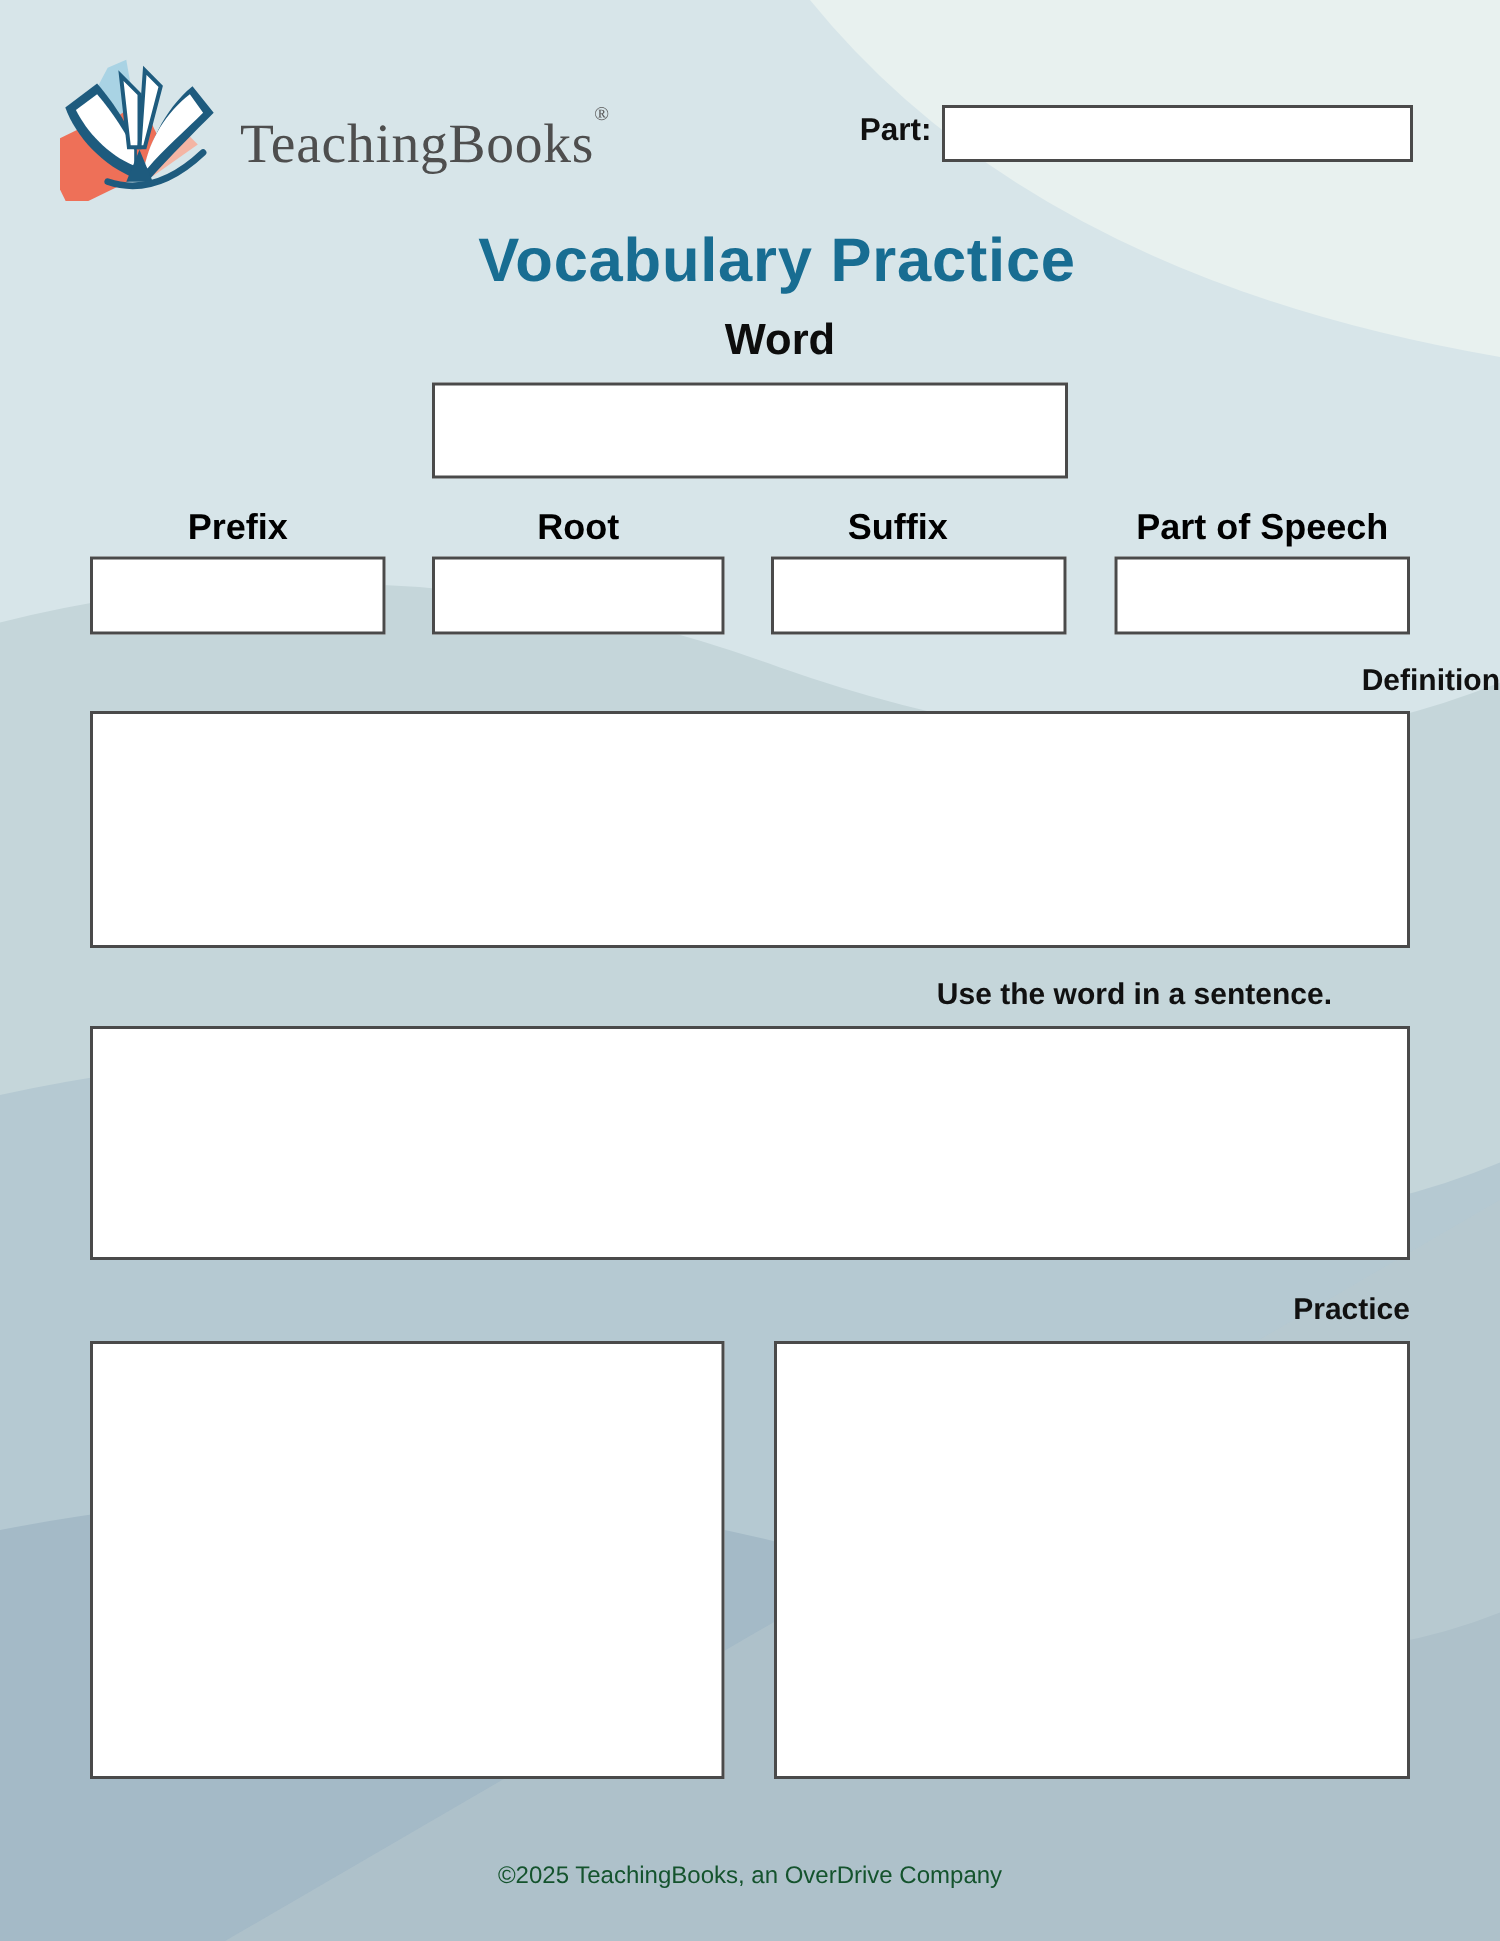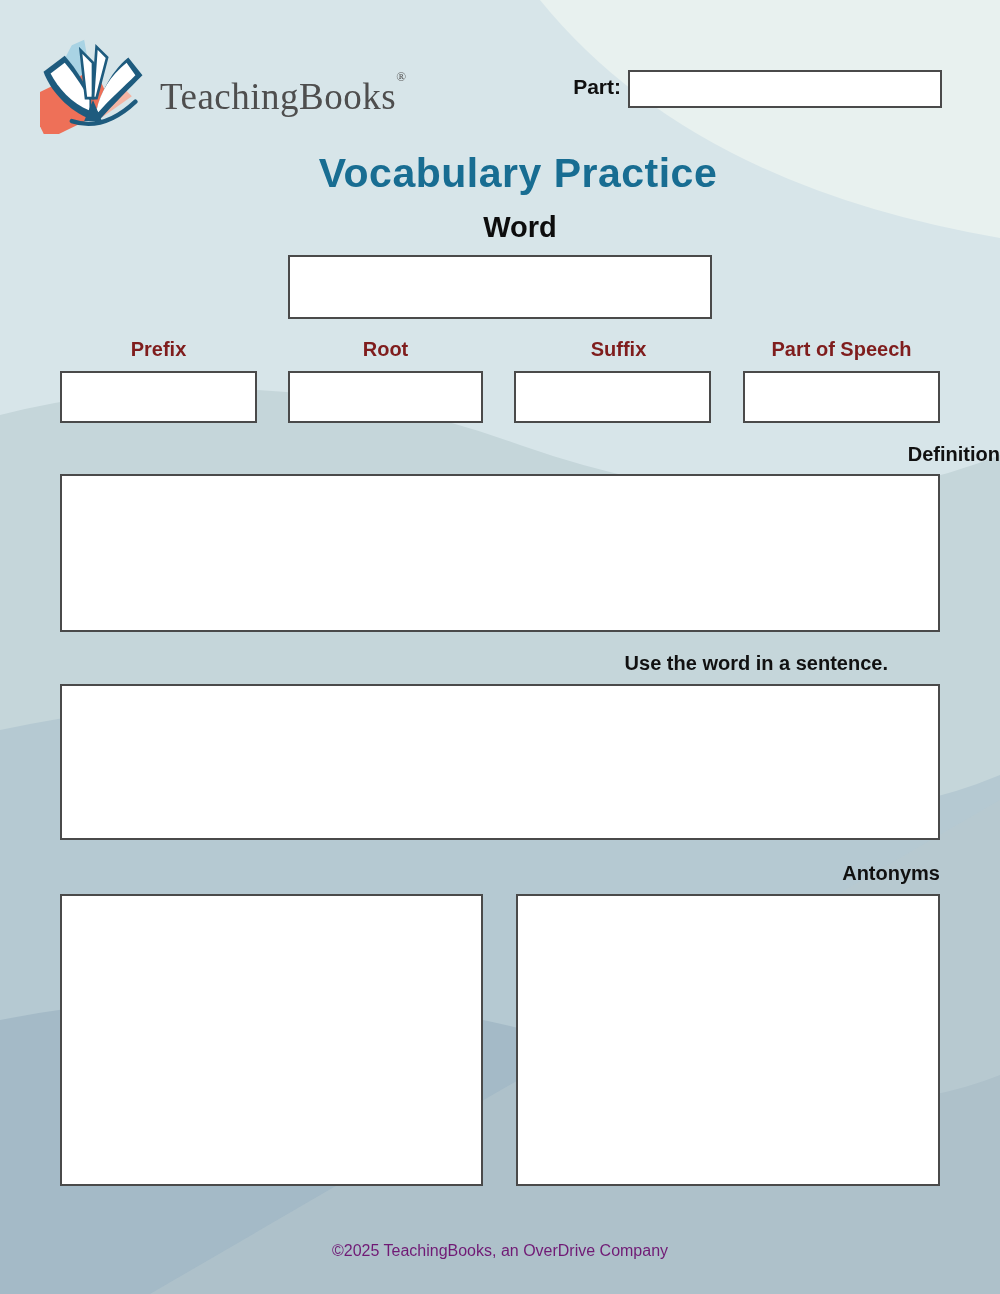--- a/index.html
+++ b/index.html
@@ -20,25 +20,25 @@
     background:#ffffff;border:2px solid #4a4a4a;font-size:18px;color:#111;
     padding:4px 8px;outline:none;box-sizing:border-box;
     font-family:"Liberation Sans",sans-serif;
   }
   textarea.field{resize:none;padding:8px 10px;}
   .title{
     left:0;top:150px;width:1000px;text-align:center;
     font-size:41px;font-weight:bold;letter-spacing:.5px;padding-left:36px;
   }
   .h-word{left:0;top:211px;width:1000px;text-align:center;font-size:29px;font-weight:bold;color:#0d0d0d;padding-left:40px;}
-  .col-label{font-size:20px;font-weight:bold;color:#7f1d1d;text-align:center;top:338px;}
+  .col-label{font-size:24px;font-weight:bold;color:#000000;text-align:center;top:338px;}
   .sec-label{font-size:20px;font-weight:bold;color:#111;text-align:right;}
   .footer{
     left:0;top:1242px;width:1000px;text-align:center;
-    font-size:16px;color:#701a75;
+    font-size:16px;color:#14532d;
   }
 </style>
 </head>
 <body>
 
 <div class="page">
 
   <svg class="bg" viewBox="0 0 1000 1294" preserveAspectRatio="none" aria-hidden="true">
     <rect width="1000" height="1294" fill="#d7e5e9"></rect>
     <path d="M540,0 Q690,185 1000,238 L1000,0 Z" fill="#e8f1ef"></path>
@@ -68,34 +68,34 @@
   <div class="abs name-label">Part:</div>
   <input class="abs field" style="left: 628px; top: 70px; width: 314px; height: 38px;" value="">
 
   <div class="abs title" style="color:#186d92;">Vocabulary Practice</div>
 
   <div class="abs h-word">Word</div>
   <input class="abs field" style="left: 288px; top: 255px; width: 424px; height: 64px; font-size: 22px;" value="">
 
   <div class="abs col-label" style="left:60px;width:197px;">Prefix</div>
   <div class="abs col-label" style="left:288px;width:195px;">Root</div>
-  <div class="abs col-label" style="left:520px;width:197px;">Suffix</div>
+  <div class="abs col-label" style="left:500px;width:197px;">Suffix</div>
   <div class="abs col-label" style="left:743px;width:197px;">Part of Speech</div>
 
   <input class="abs field" style="left: 60px; top: 371px; width: 197px; height: 52px;" value="">
   <input class="abs field" style="left: 288px; top: 371px; width: 195px; height: 52px;" value="">
   <input class="abs field" style="left: 514px; top: 371px; width: 197px; height: 52px;" value="">
   <input class="abs field" style="left: 743px; top: 371px; width: 197px; height: 52px;" value="">
 
   <div class="abs sec-label" style="left:0;top:443px;width:1000px;">Definition</div>
   <textarea class="abs field" style="left: 60px; top: 474px; width: 880px; height: 158px;"></textarea>
 
   <div class="abs sec-label" style="left:0;top:652px;width:888px;">Use the word in a sentence.</div>
   <textarea class="abs field" style="left: 60px; top: 684px; width: 880px; height: 156px;"></textarea>
 
-  <div class="abs sec-label" style="left:516px;top:862px;width:424px;">Antonyms</div>
+  <div class="abs sec-label" style="left:516px;top:862px;width:424px;">Practice</div>
 
   <textarea class="abs field" style="left: 60px; top: 894px; width: 423px; height: 292px;"></textarea>
   <textarea class="abs field" style="left: 516px; top: 894px; width: 424px; height: 292px;"></textarea>
 
   <div class="abs footer">©2025 TeachingBooks, an OverDrive Company</div>
 
 </div>
 
 </body></html>

